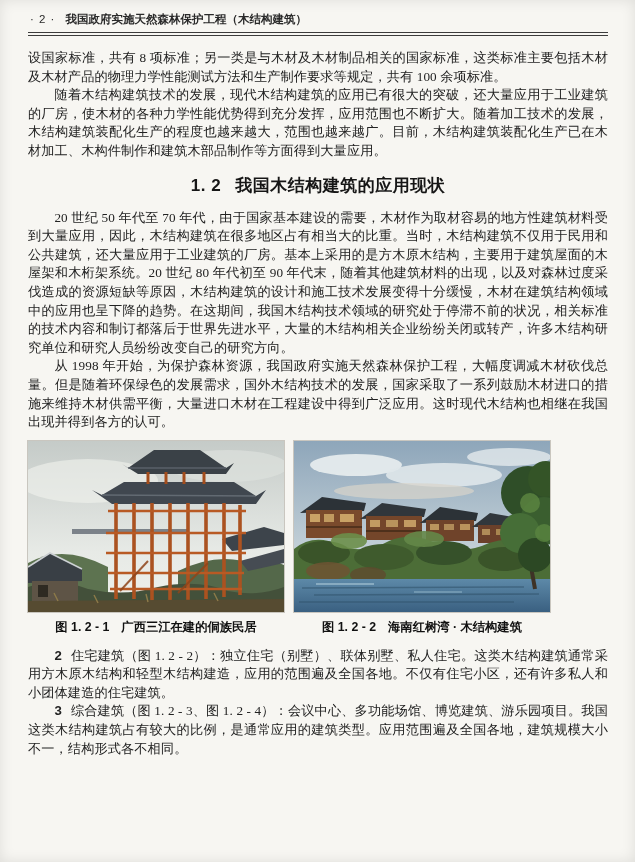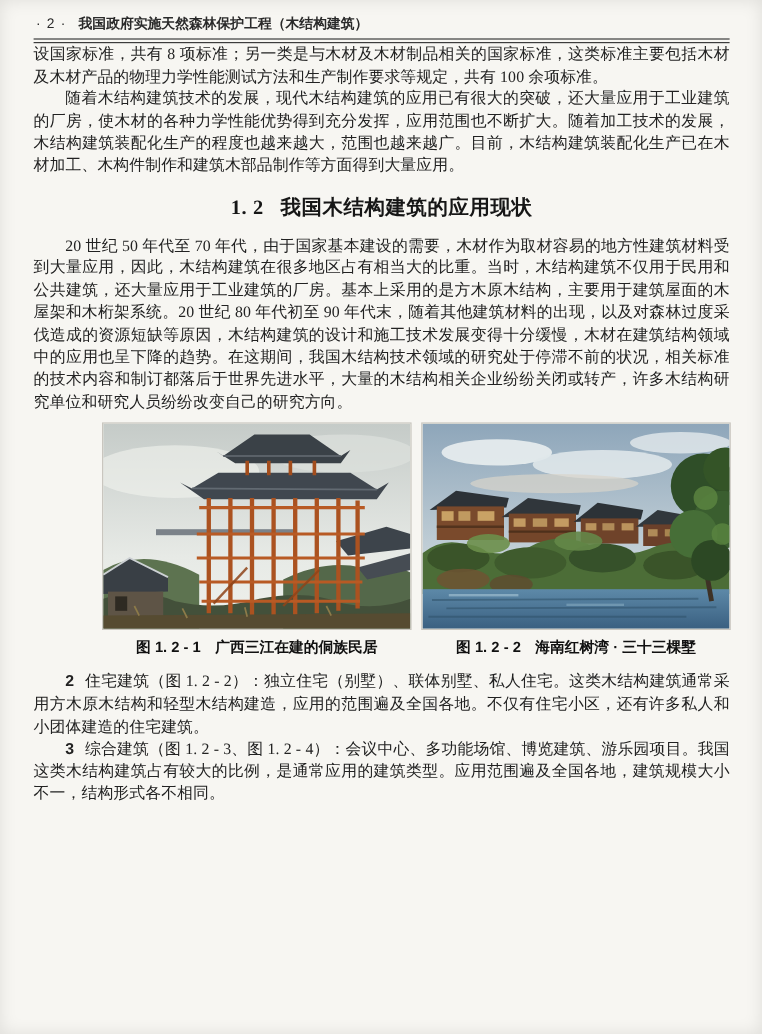--- a/index.html
+++ b/index.html
@@ -28,48 +28,48 @@
     padding-left: 2px;
   }
   .running-header .pagenum { font-weight: normal; margin-right: 10px; letter-spacing: 1px; }
   .header-rule {
     margin-top: 5px;
     height: 4px;
     border-top: 1.4px solid #3c3c3c;
     border-bottom: 1.4px solid #3c3c3c;
   }
   
-  .bodytext { }
+  .bodytext { margin-top: 13px; }
   p.para {
     font-size: 13.2px;
     line-height: 18.6px;
     text-align: justify;
     letter-spacing: 0.1px;
     color: #222;
   }
   p.para.indent { text-indent: 2em; }
   p.item .num {
     font-family: "Liberation Sans", "DejaVu Sans", sans-serif;
     font-weight: bold;
     margin-right: 9px;
   }
   .section-heading {
     text-align: center;
-    font-family: Liberation Serif, serif;
+    font-family: Liberation Sans, sans-serif;
     font-weight: bold;
     font-size: 17px;
     color: #161616;
     margin: 13px 0 12px 0;
     letter-spacing: 0.5px;
   }
   .section-heading .sec-num { margin-right: 14px; }
   
   .figures-row {
     display: flex;
-    justify-content: flex-end;
+    justify-content: flex-start;
     gap: 10px;
     margin-top: 9px;
   }
   figure { width: 256px; }
   .photo {
     width: 256px; height: 171px;
     display: block;
     outline: 1px solid #c9c6bf;
   }
   figcaption {
@@ -96,20 +96,21 @@
   <div class="header-rule"></div>
 
   <div class="bodytext">
 
     <p class="para">设国家标准，共有 8 项标准；另一类是与木材及木材制品相关的国家标准，这类标准主要包括木材及木材产品的物理力学性能测试方法和生产制作要求等规定，共有 100 余项标准。</p>
     <p class="para indent">随着木结构建筑技术的发展，现代木结构建筑的应用已有很大的突破，还大量应用于工业建筑的厂房，使木材的各种力学性能优势得到充分发挥，应用范围也不断扩大。随着加工技术的发展，木结构建筑装配化生产的程度也越来越大，范围也越来越广。目前，木结构建筑装配化生产已在木材加工、木构件制作和建筑木部品制作等方面得到大量应用。</p>
 
     <h2 class="section-heading"><span class="sec-num">1. 2</span><span>我国木结构建筑的应用现状</span></h2>
 
     <p class="para indent">20 世纪 50 年代至 70 年代，由于国家基本建设的需要，木材作为取材容易的地方性建筑材料受到大量应用，因此，木结构建筑在很多地区占有相当大的比重。当时，木结构建筑不仅用于民用和公共建筑，还大量应用于工业建筑的厂房。基本上采用的是方木原木结构，主要用于建筑屋面的木屋架和木桁架系统。20 世纪 80 年代初至 90 年代末，随着其他建筑材料的出现，以及对森林过度采伐造成的资源短缺等原因，木结构建筑的设计和施工技术发展变得十分缓慢，木材在建筑结构领域中的应用也呈下降的趋势。在这期间，我国木结构技术领域的研究处于停滞不前的状况，相关标准的技术内容和制订都落后于世界先进水平，大量的木结构相关企业纷纷关闭或转产，许多木结构研究单位和研究人员纷纷改变自己的研究方向。</p>
+    <p class="para indent">从 1998 年开始，为保护森林资源，我国政府实施天然森林保护工程，大幅度调减木材砍伐总量。但是随着环保绿色的发展需求，国外木结构技术的发展，国家采取了一系列鼓励木材进口的措施来维持木材供需平衡，大量进口木材在工程建设中得到广泛应用。这时现代木结构也相继在我国出现并得到各方的认可。</p>
 
 
     <div class="figures-row">
 
       <figure>
         <svg class="photo" viewBox="0 0 256 171" preserveAspectRatio="none">
           <defs>
             <linearGradient id="skyL" x1="0" y1="0" x2="0" y2="1">
               <stop offset="0" stop-color="#c5cbc8"></stop>
               <stop offset="0.65" stop-color="#e7eae6"></stop>
@@ -245,21 +246,21 @@
 
           <path d="M236,120 L241,148" stroke="#3e3226" stroke-width="4"></path>
           <circle cx="234" cy="52" r="27" fill="#2f4e28"></circle>
           <circle cx="250" cy="80" r="24" fill="#3a5e2f"></circle>
           <circle cx="226" cy="92" r="20" fill="#466e37"></circle>
           <circle cx="252" cy="38" r="18" fill="#345427"></circle>
           <circle cx="241" cy="114" r="17" fill="#2c4824"></circle>
           <circle cx="236" cy="62" r="10" fill="#5a8440" opacity="0.85"></circle>
           <circle cx="250" cy="92" r="9" fill="#5a8440" opacity="0.8"></circle>
         </svg>
-        <figcaption><span class="cap-label">图 1. 2 - 2</span><span>海南红树湾 · 三十三棵墅</span></figcaption>
+        <figcaption><span class="cap-label">图 1. 2 - 2</span><span>海南红树湾 · 木结构建筑</span></figcaption>
       </figure>
 
     </div>
 
     <p class="para indent item after-figs"><span class="num">2</span><span>住宅建筑（图 1. 2 - 2）：独立住宅（别墅）、联体别墅、私人住宅。这类木结构建筑通常采用方木原木结构和轻型木结构建造，应用的范围遍及全国各地。不仅有住宅小区，还有许多私人和小团体建造的住宅建筑。</span></p>
 
     <p class="para indent item"><span class="num">3</span><span>综合建筑（图 1. 2 - 3、图 1. 2 - 4）：会议中心、多功能场馆、博览建筑、游乐园项目。我国这类木结构建筑占有较大的比例，是通常应用的建筑类型。应用范围遍及全国各地，建筑规模大小不一，结构形式各不相同。</span></p>
 
   </div>
 </div>

